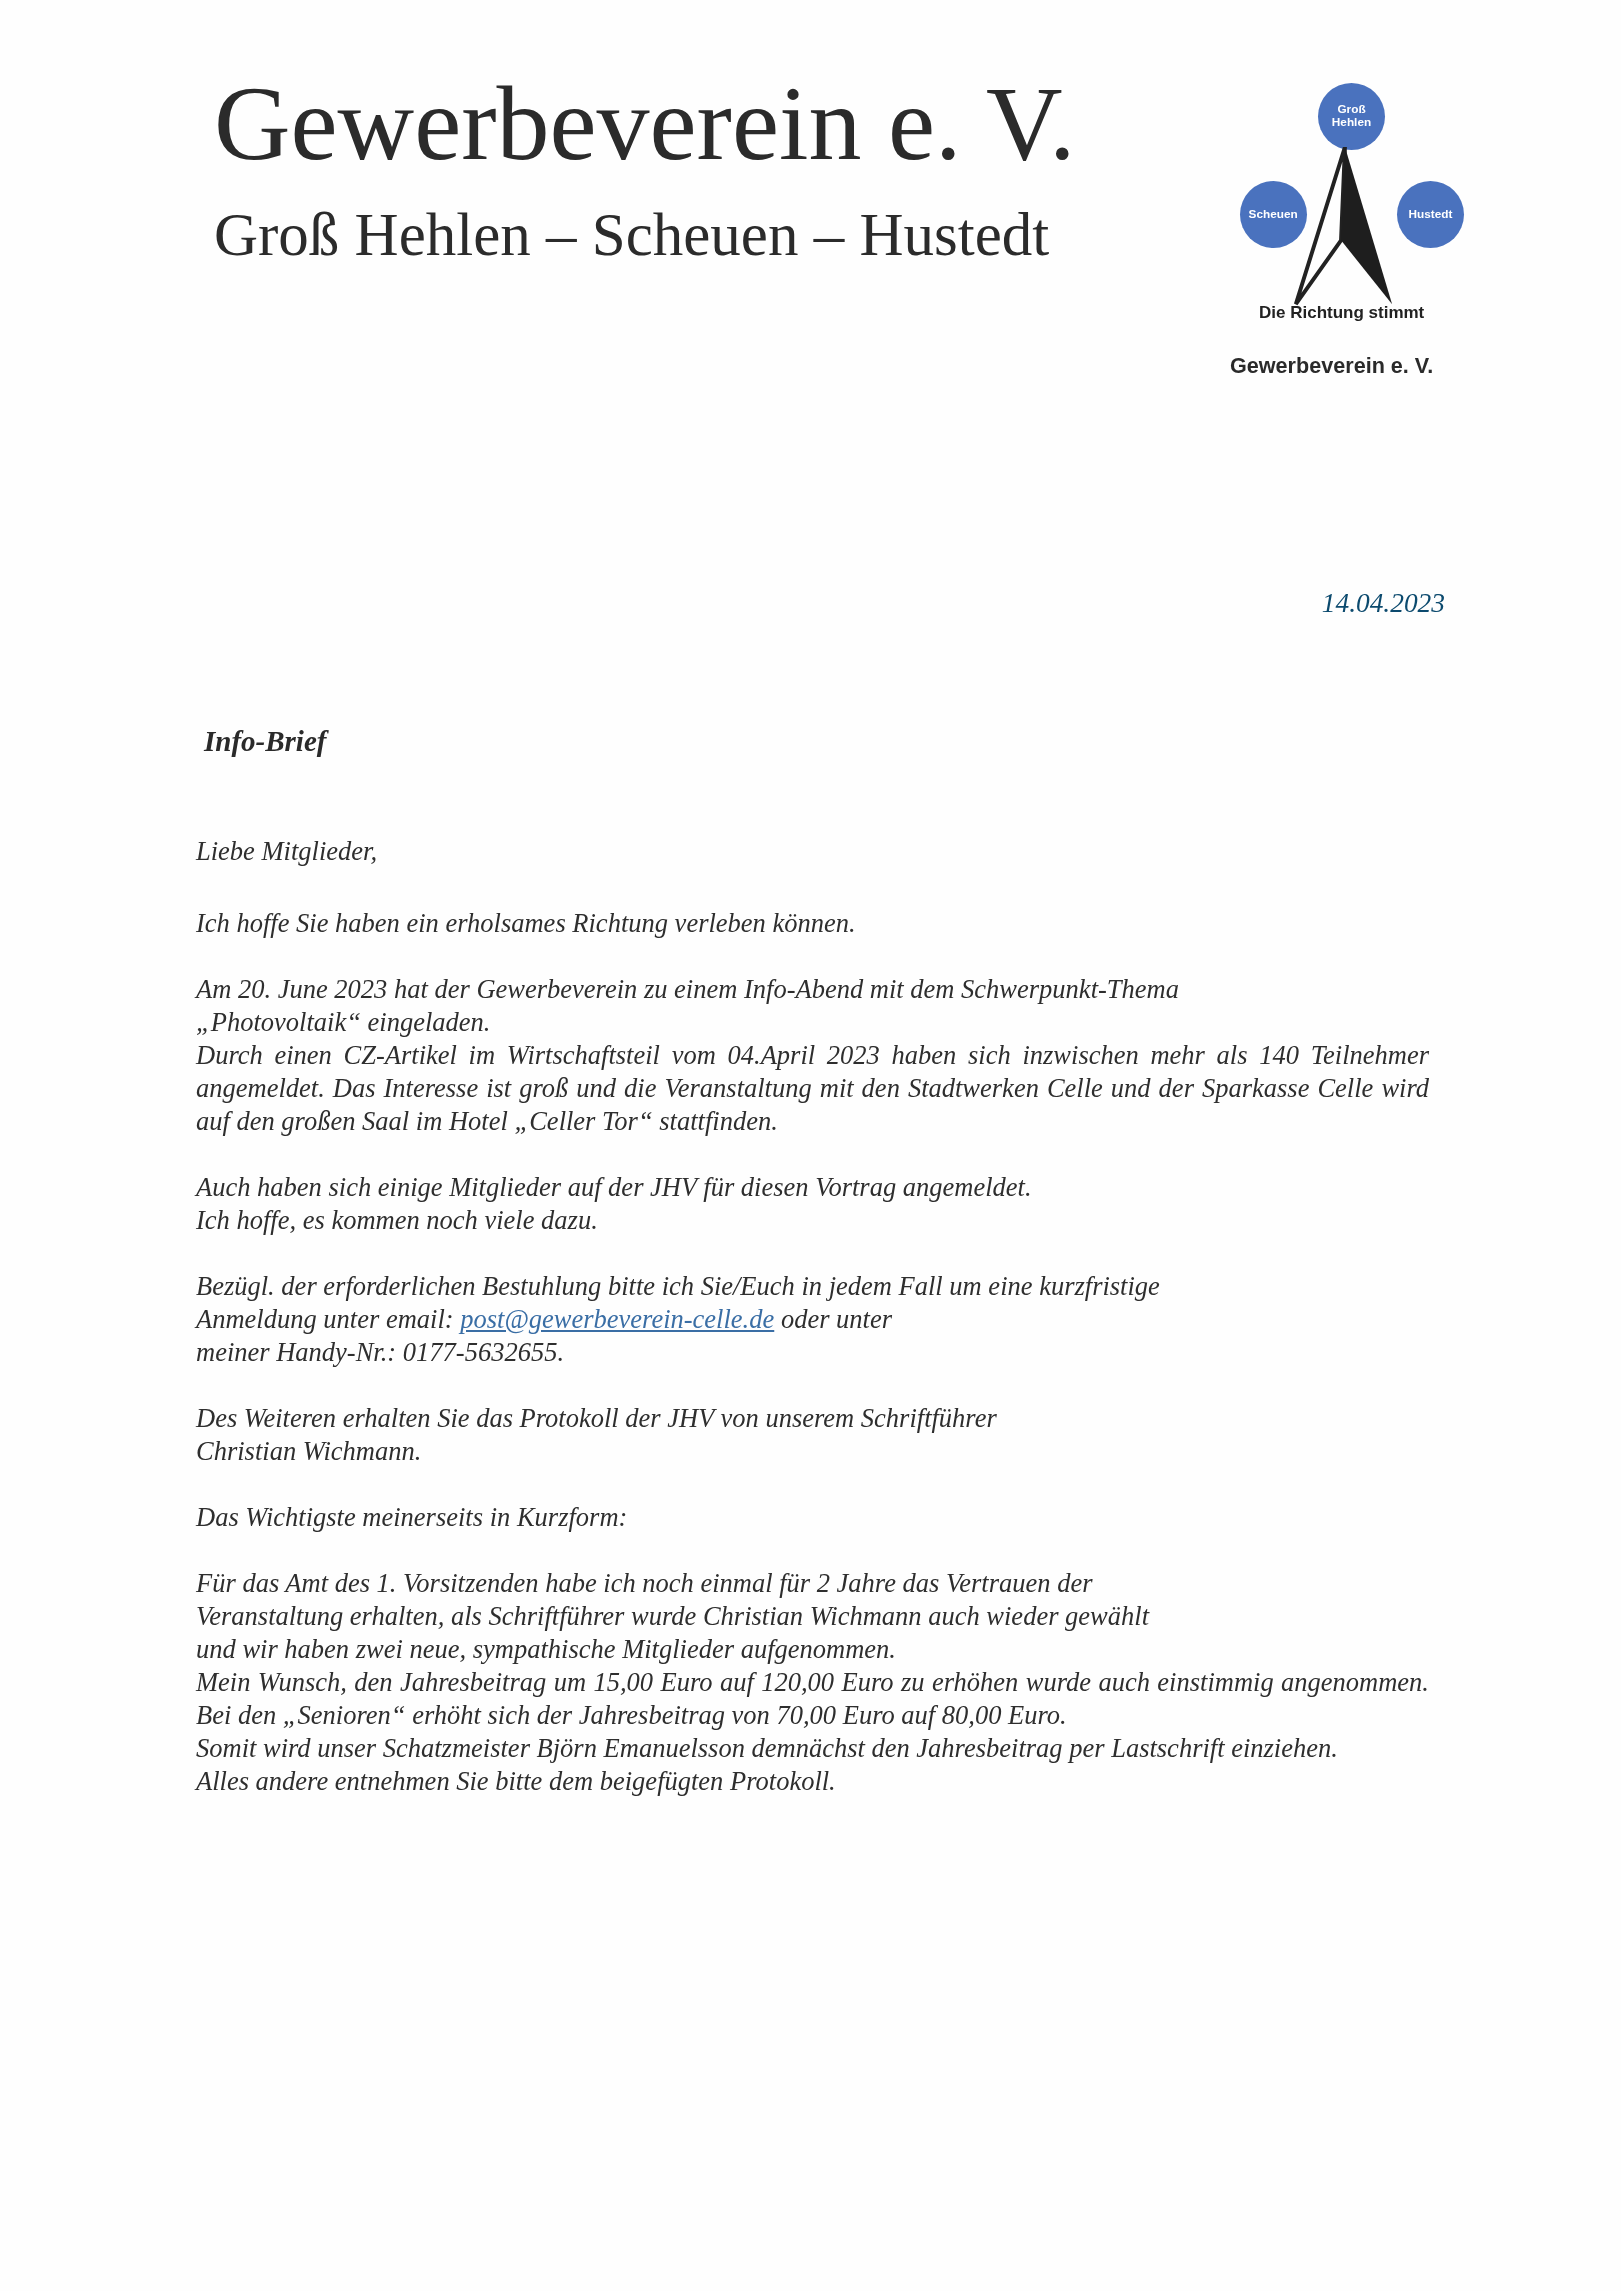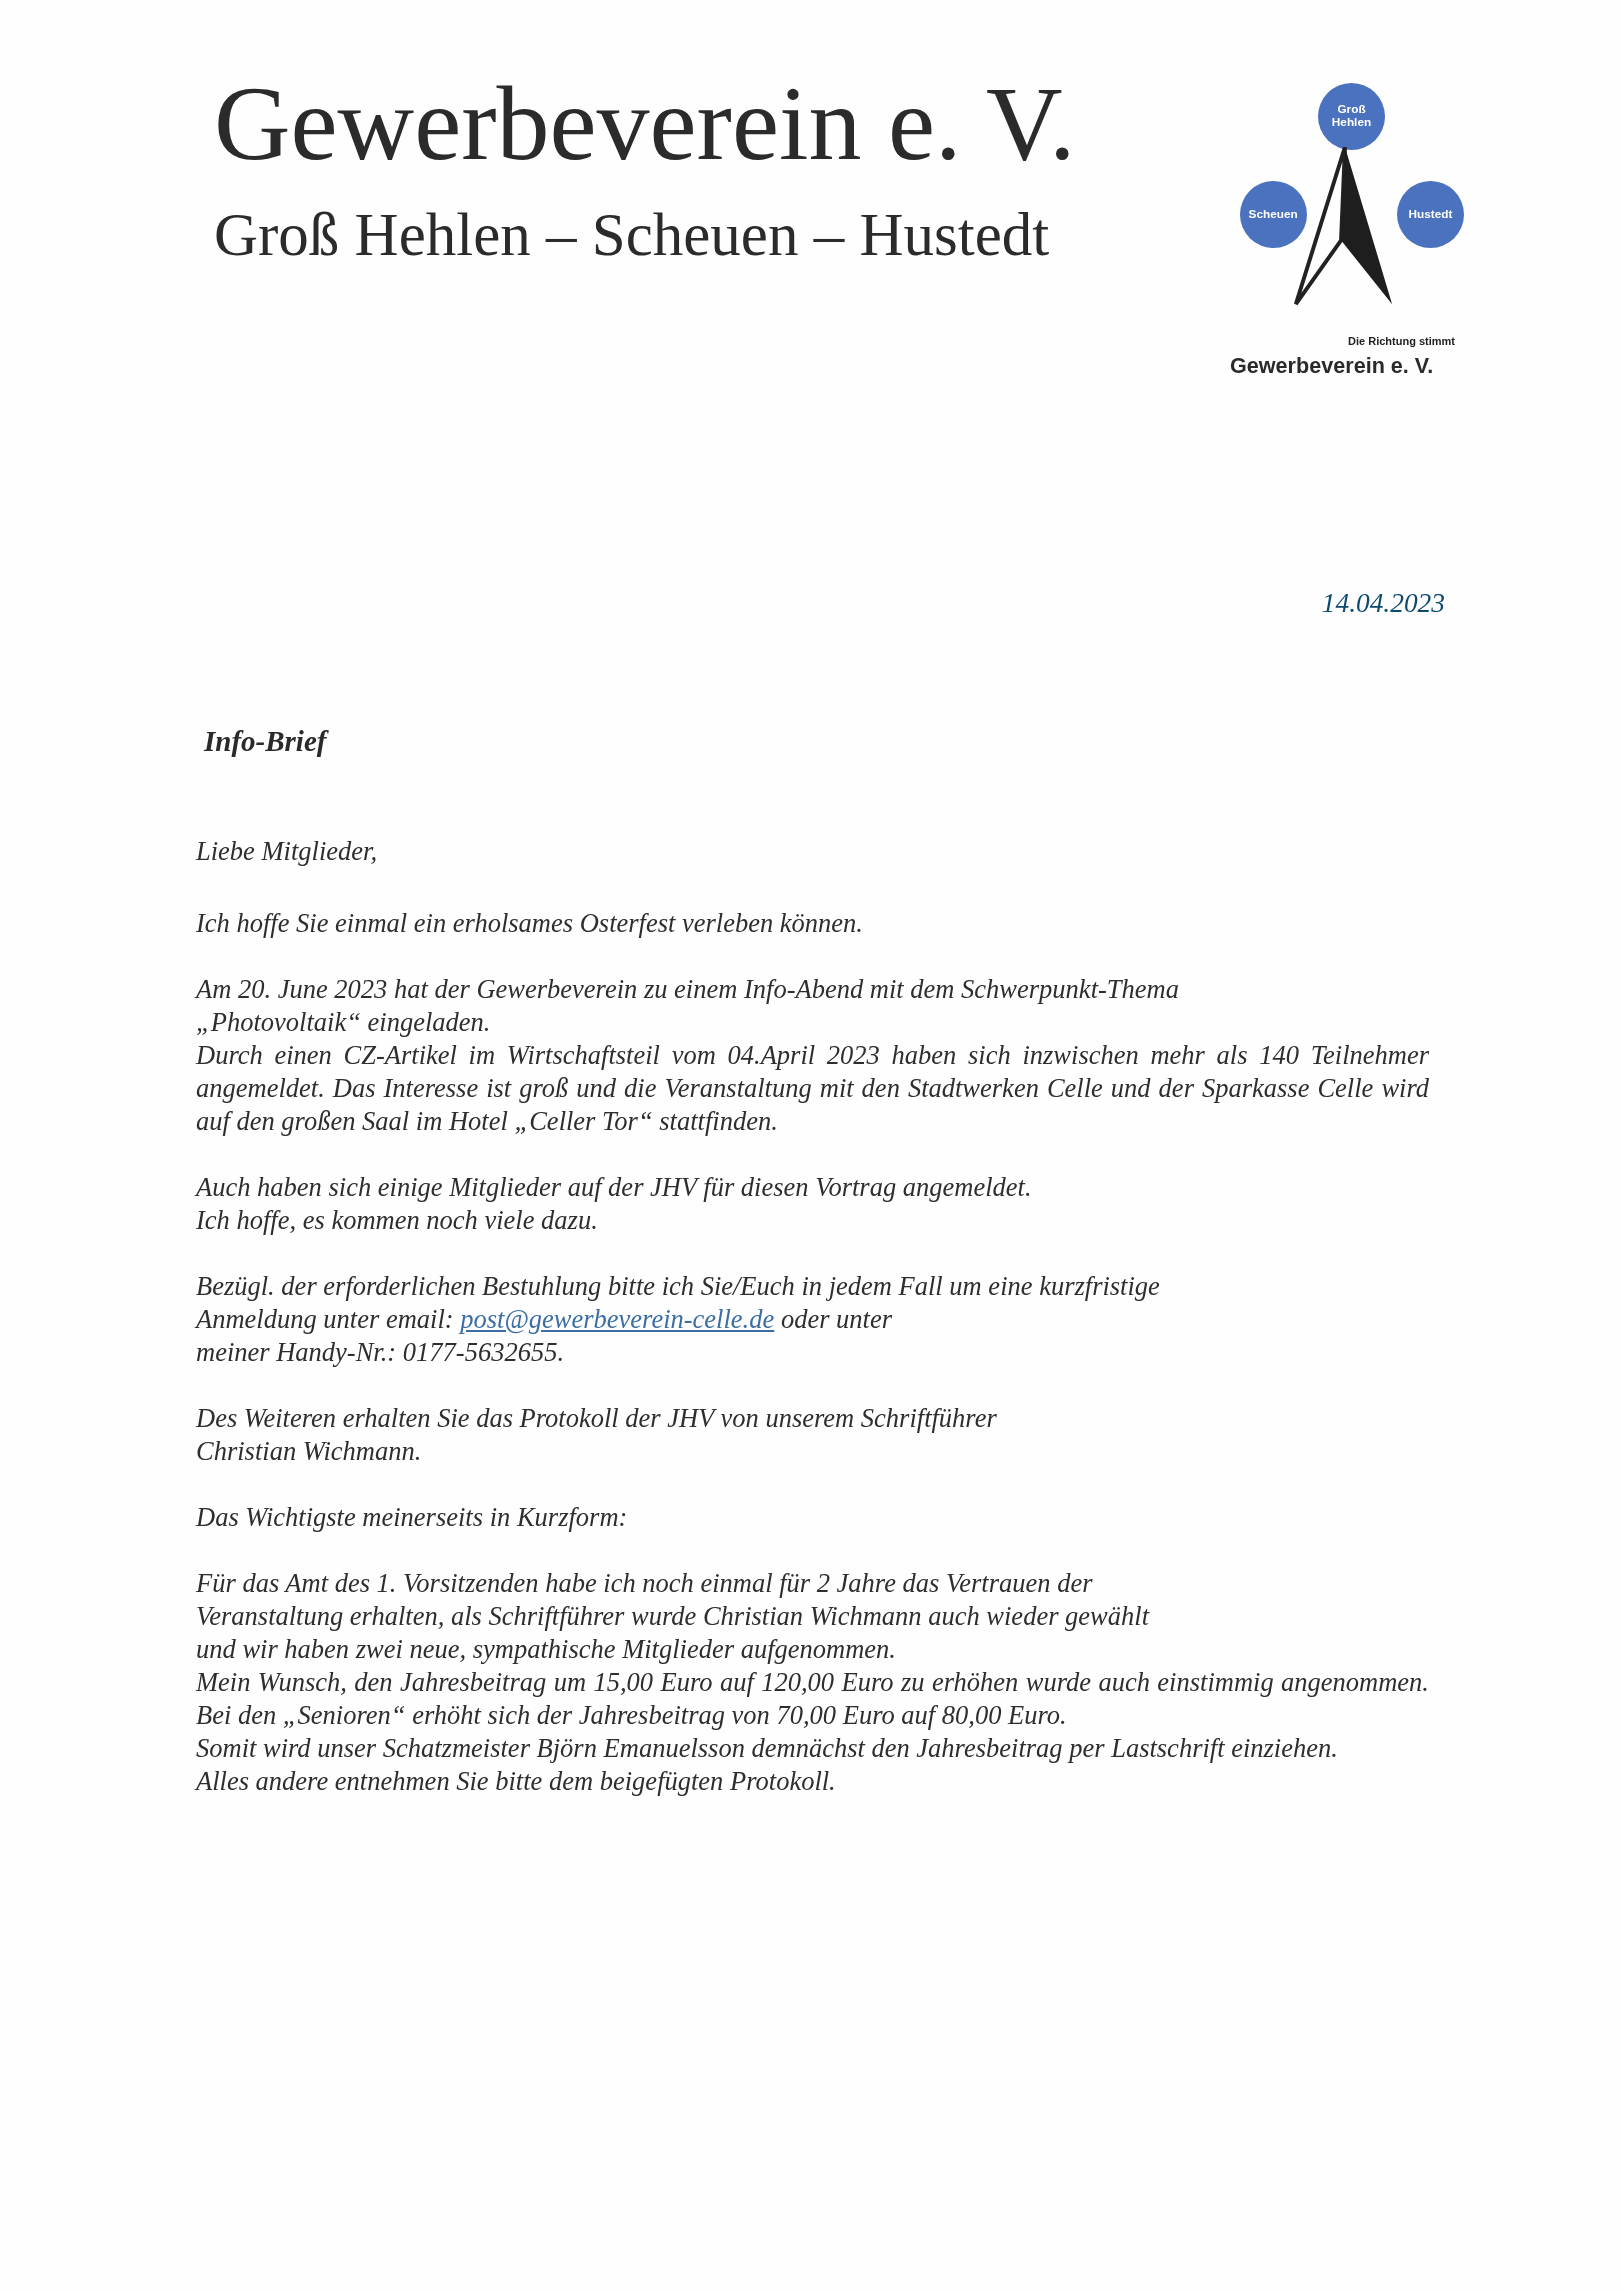--- a/index.html
+++ b/index.html
@@ -24,23 +24,23 @@
       background: #4a72be; color: #ffffff;
       font-family: "Liberation Sans", "DejaVu Sans", sans-serif; font-weight: bold;
       font-size: 11.8px; line-height: 13.7px; display: flex; align-items: center; justify-content: center;
       text-align: center;
     }
     .logo-circle.top { left: 93px; top: 4.9px; }
     .logo-circle.left { left: 14.7px; top: 103px; }
     .logo-circle.right { left: 172px; top: 103px; text-align: right; }
     .logo-arrow { position: absolute; left: 59px; top: 69px; width: 118px; height: 167px; }
     .logo-slogan {
-      position: absolute; left: 34px; top: 225px; width: 196px; text-align: right;
+      position: absolute; left: 34px; top: 225px; width: 196px; text-align: left;
       font-family: "Liberation Sans", "DejaVu Sans", sans-serif; font-weight: bold;
-      font-size: 11px; color: #222; margin-top: 32px;
+      font-size: 17px; color: #222;
     }
     .logo-name {
       position: absolute; left: 1230px; top: 353px;
       font-family: "Liberation Sans", "DejaVu Sans", sans-serif; font-weight: bold;
       font-size: 21.6px; color: #2a2a2a; white-space: nowrap;
     }
 
     .date {
       position: absolute; right: 176px; top: 588px;
       font-family: "Liberation Serif", "DejaVu Serif", serif; font-style: italic;
@@ -82,21 +82,21 @@
     <div class="logo-slogan">Die Richtung stimmt</div>
   </div>
   <div class="logo-name">Gewerbeverein e. V.</div>
 
   <div class="date">14.04.2023</div>
   <div class="subject">Info-Brief</div>
 
   <div class="body">
     <p>Liebe Mitglieder,</p>
     <div class="gap-m"></div>
-    <p>Ich hoffe Sie einmal ein erholsames Osterfest verleben können.</p>
+    <p>Ich hoffe Sie haben ein erholsames Richtung verleben können.</p>
     <div class="gap-s"></div>
 
     <p>Am 20. June 2023 hat der Gewerbeverein zu  einem Info-Abend mit dem Schwerpunkt-Thema</p>
     <p>„Photovoltaik“ eingeladen.</p>
     <p class="justify">Durch einen CZ-Artikel im Wirtschaftsteil vom 04.April 2023 haben sich inzwischen mehr als 140 Teilnehmer angemeldet. Das Interesse ist groß und die Veranstaltung mit den Stadtwerken Celle und der Sparkasse Celle wird auf den großen Saal im Hotel „Celler Tor“ stattfinden.</p>
     <div class="gap-s"></div>
 
     <p>Auch haben sich einige Mitglieder auf der JHV für diesen Vortrag angemeldet.</p>
     <p>Ich hoffe, es kommen noch viele dazu.</p>
     <div class="gap-s"></div>

